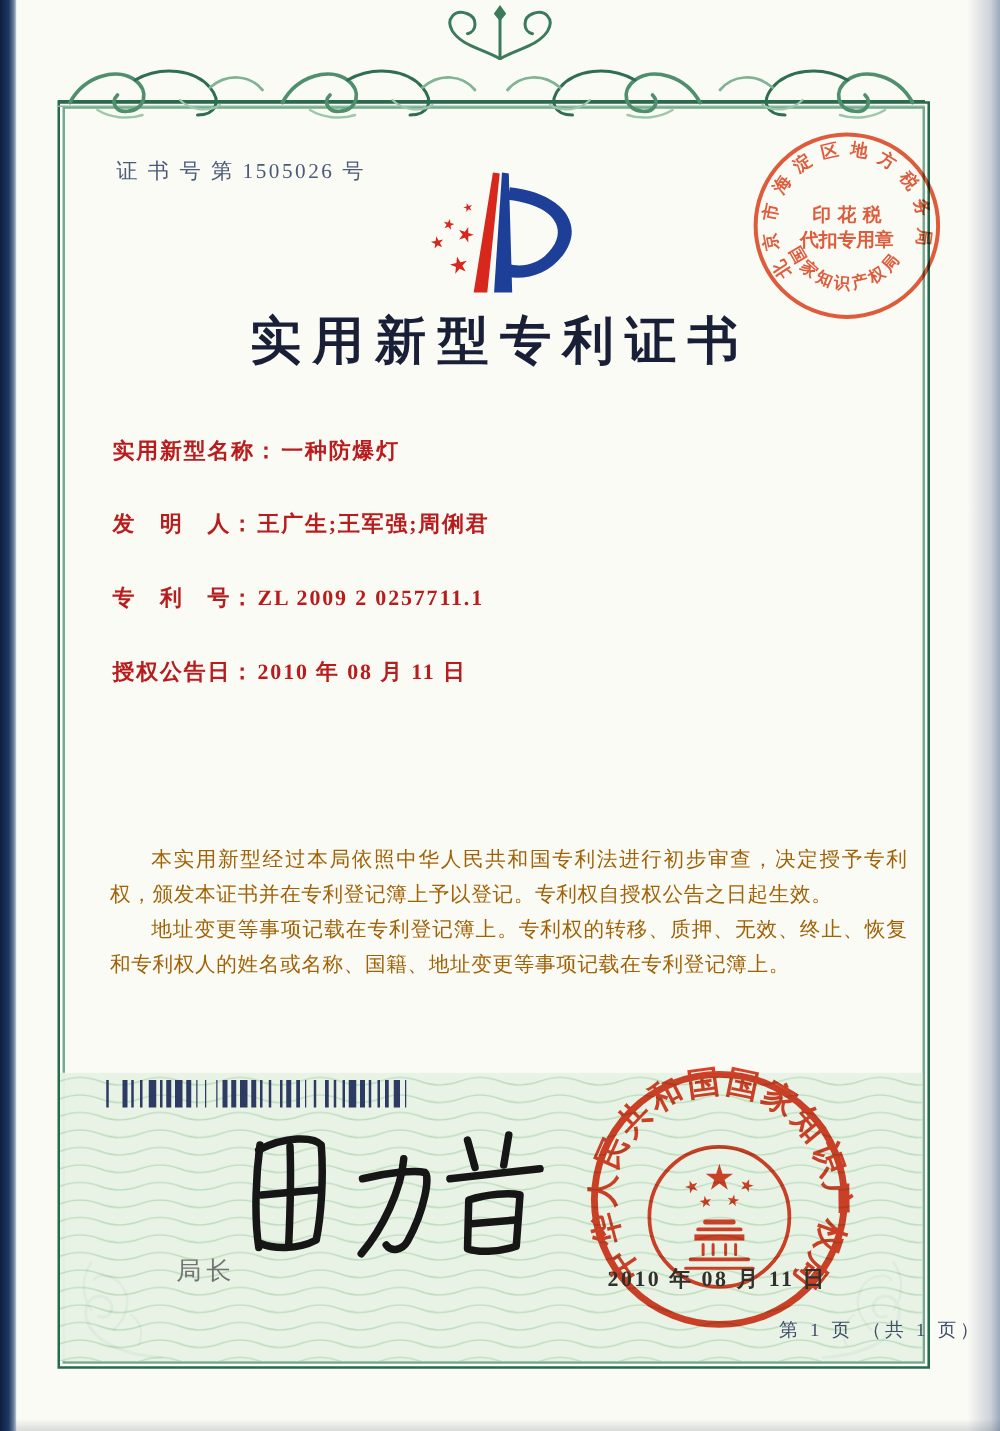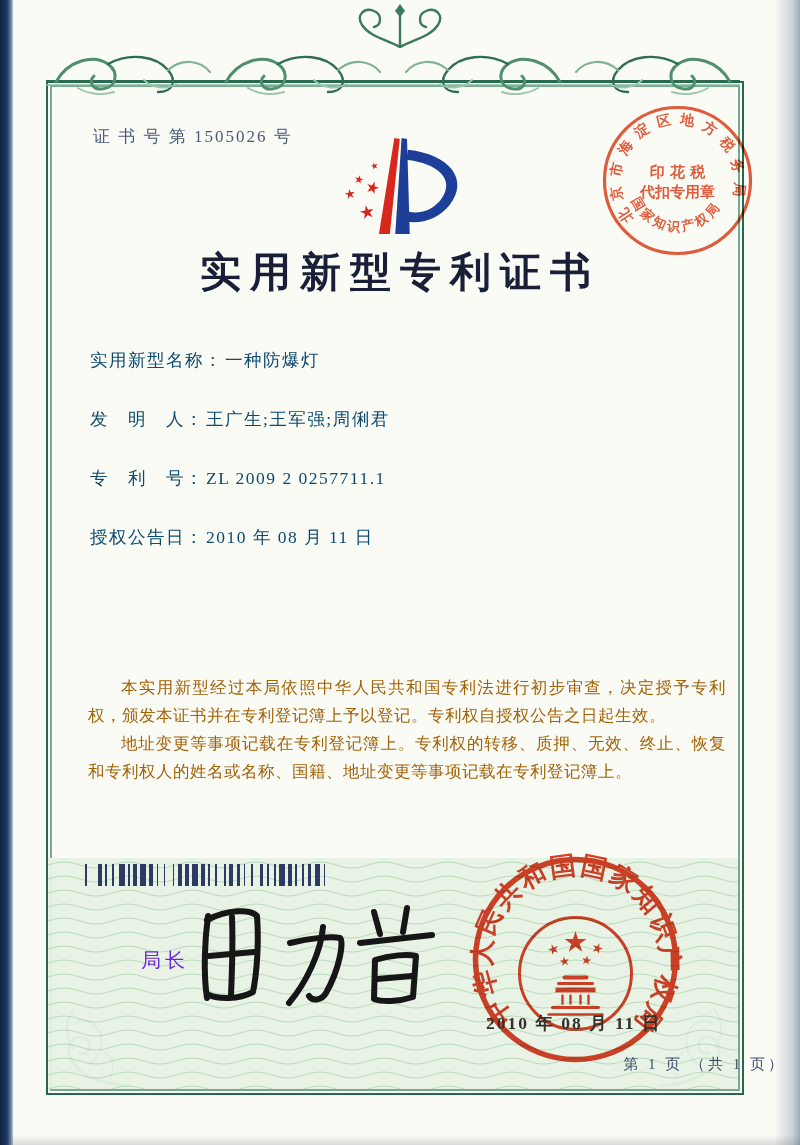--- a/index.html
+++ b/index.html
@@ -27,31 +27,31 @@
   .waves{left:48px;top:858px;opacity:.95;}
 
   .cert-no{position:absolute;left:93px;top:125px;font-size:17px;color:#4a5a78;
     letter-spacing:2px;white-space:pre;}
   .logo{left:330px;top:132px;}
   .stamp{left:600px;top:103px;mix-blend-mode:multiply;opacity:.93;}
   .title{position:absolute;left:0;top:245px;width:800px;text-align:center;
     font-size:41px;font-weight:bold;color:#181f36;letter-spacing:9px;}
 
   .fields{position:absolute;left:90px;top:348px;display:flex;flex-direction:column;gap:34px;}
-  .field{font-size:17.5px;color:#0c4a6e;letter-spacing:1.5px;height:25px;white-space:pre;}
+  .field{font-size:17.5px;color:#b91c1c;letter-spacing:1.5px;height:25px;white-space:pre;font-weight:bold;}
   .field .v{margin-left:2px;}
 
   .bodytext{position:absolute;left:88px;top:674px;width:638px;font-size:16.5px;
     color:#a16207;line-height:28px;text-align:justify;letter-spacing:.5px;}
   .bodytext p{margin:0;text-indent:2em;}
 
   .barcode{position:absolute;left:85px;top:864px;width:247px;height:22px;}
   .barcode i{position:absolute;top:0;bottom:0;background:#2d3a64;}
 
-  .sig-title{position:absolute;left:141px;top:947px;font-size:20px;color:#6d28d9;letter-spacing:4px;}
+  .sig-title{position:absolute;left:141px;top:1003px;font-size:20px;color:#737373;letter-spacing:4px;}
   .sigsvg{left:192px;top:896px;}
   .sr{position:absolute;width:1px;height:1px;overflow:hidden;opacity:0;}
 
   .seal{left:468px;top:852px;mix-blend-mode:multiply;opacity:.92;}
   .seal-date{position:absolute;left:486px;top:1011px;font-size:17.5px;font-weight:bold;
     color:#32302a;letter-spacing:2px;white-space:pre;}
 
   .footer{position:absolute;left:0;top:1055px;width:786px;text-align:right;
     font-size:15px;color:#3f4f6a;letter-spacing:3px;white-space:pre;}
 </style>

